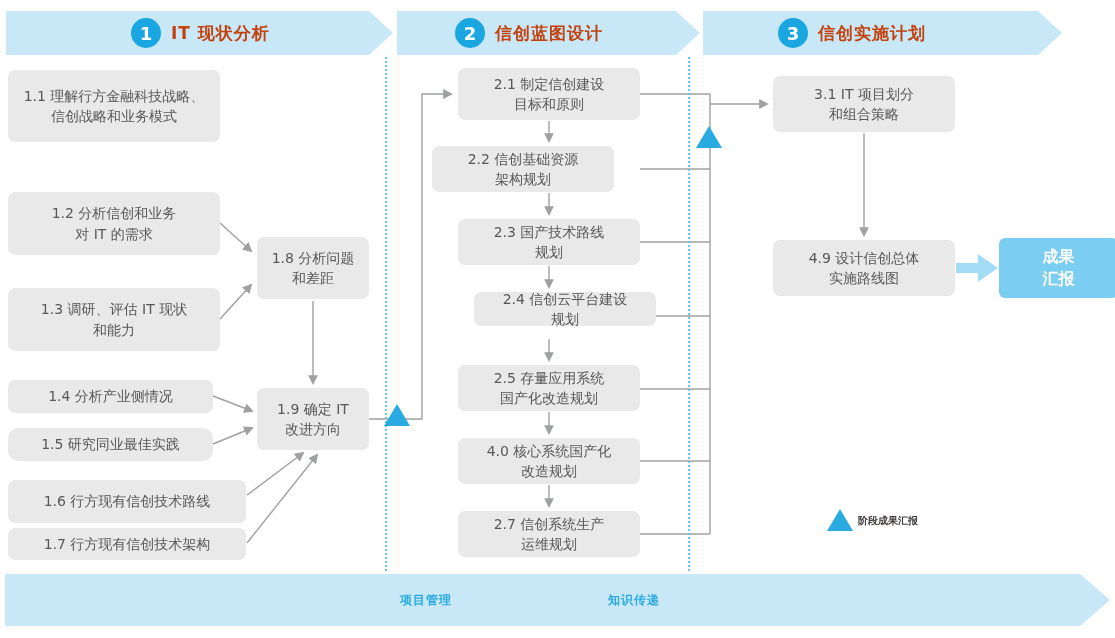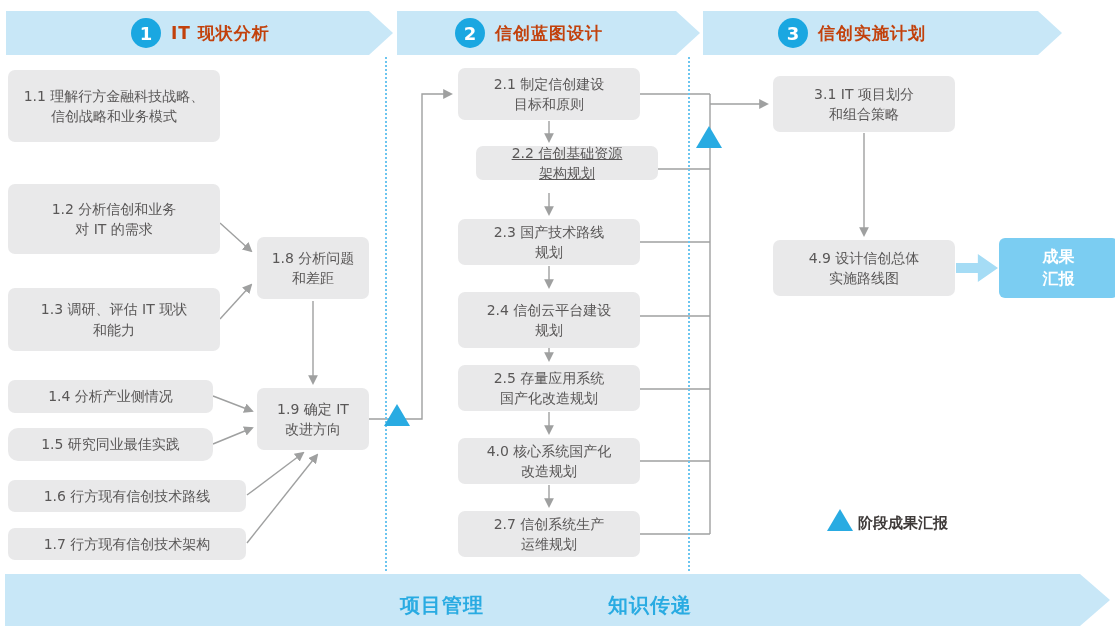--- a/index.html
+++ b/index.html
@@ -14,31 +14,31 @@
   .btitle { margin-left:10px; color:#c2410c; font-size:17px; font-weight:bold; letter-spacing:1px; }
 
   .box { position:absolute; background:#e9e9ea; border-radius:7px; color:#595757; font-size:14px; line-height:1.45;
          display:flex; align-items:center; justify-content:center; text-align:center; white-space:pre-line; }
 
   .vdots { position:absolute; top:57px; height:514px; width:0; border-left:2px dotted #6cc5ef; }
 
   .tri { position:absolute; width:0; height:0;
          border-left:13px solid transparent; border-right:13px solid transparent; border-bottom:22px solid #29abe2; }
 
-  .legend-label { position:absolute; left:858px; top:514px; color:#3e3a39; font-weight:bold; font-size:15px; }
+  .legend-label { position:absolute; left:858px; top:514px; color:#3e3a39; font-weight:bold; font-size:10px; }
 
   .result-arrow { position:absolute; left:956px; top:254px; width:42px; height:28px; background:#a5dcf5;
                   clip-path:polygon(0 32%, 52% 32%, 52% 0, 100% 50%, 52% 100%, 52% 68%, 0 68%); }
   .result-box { position:absolute; left:999px; top:238px; width:119px; height:60px; background:#7bcdf2; border-radius:6px;
                 color:#ffffff; font-size:16px; font-weight:bold; line-height:1.35; display:flex; align-items:center;
                 justify-content:center; text-align:center; white-space:pre-line; }
 
   .footer-banner { position:absolute; left:5px; top:574px; width:1105px; height:52px; background:#c8e7f7;
                    clip-path:polygon(0 0, calc(100% - 30px) 0, 100% 50%, calc(100% - 30px) 100%, 0 100%); }
-  .footer-label { position:absolute; top:592px; color:#29abe2; font-weight:bold; font-size:20px; letter-spacing:1px; }
+  .footer-label { position:absolute; top:592px; color:#29abe2; font-weight:bold; font-size:12px; letter-spacing:1px; }
 
   svg.connectors { position:absolute; left:0; top:0; pointer-events:none; }
 </style>
 </head>
 <body>
 
 <div class="stage">
 
   <div class="banner" style="left:6px; width:387px; padding-left:125px;">
     <span class="num">1</span>
@@ -89,40 +89,40 @@
     <g stroke="#9fa0a0" stroke-width="1.4" fill="none">
       <path d="M864,133 L864,235" marker-end="url(#arrow)"></path>
     </g>
   </svg>
 
   <div class="vdots" style="left:385px;"></div>
   <div class="vdots" style="left:688px;"></div>
 
   <div class="box" style="left:8px; top:70px; width:212px; height:72px;">1.1 理解行方金融科技战略、
 信创战略和业务模式</div>
-  <div class="box" style="left:8px; top:184px; width:212px; height:70px;">1.2 分析信创和业务
+  <div class="box" style="left:8px; top:192px; width:212px; height:63px;">1.2 分析信创和业务
 对 IT 的需求</div>
   <div class="box" style="left:8px; top:288px; width:212px; height:63px;">1.3 调研、评估 IT 现状
 和能力</div>
   <div class="box" style="left:8px; top:380px; width:205px; height:33px;">1.4 分析产业侧情况</div>
   <div class="box" style="left:8px; top:428px; width:205px; height:33px;border-radius:10px;">1.5 研究同业最佳实践</div>
-  <div class="box" style="left:8px; top:480px; width:238px; height:32px;">1.6 行方现有信创技术路线</div>
+  <div class="box" style="left:8px; top:480px; width:238px; height:43px;">1.6 行方现有信创技术路线</div>
   <div class="box" style="left:8px; top:528px; width:238px; height:32px;">1.7 行方现有信创技术架构</div>
   <div class="box" style="left:257px; top:237px; width:112px; height:62px;">1.8 分析问题
 和差距</div>
   <div class="box" style="left:257px; top:388px; width:112px; height:62px;">1.9 确定 IT
 改进方向</div>
 
   <div class="box" style="left:458px; top:68px; width:182px; height:52px;">2.1 制定信创建设
 目标和原则</div>
-  <div class="box" style="left:476px; top:146px; width:182px; height:34px;text-decoration:underline;">2.2 信创基础资源
+  <div class="box" style="left:432px; top:146px; width:182px; height:46px;">2.2 信创基础资源
 架构规划</div>
   <div class="box" style="left:458px; top:219px; width:182px; height:46px;">2.3 国产技术路线
 规划</div>
-  <div class="box" style="left:458px; top:292px; width:182px; height:56px;border-radius:7px;">2.4 信创云平台建设
+  <div class="box" style="left:474px; top:292px; width:182px; height:34px;border-radius:7px;">2.4 信创云平台建设
 规划</div>
   <div class="box" style="left:458px; top:365px; width:182px; height:46px;">2.5 存量应用系统
 国产化改造规划</div>
   <div class="box" style="left:458px; top:438px; width:182px; height:46px;">4.0 核心系统国产化
 改造规划</div>
   <div class="box" style="left:458px; top:511px; width:182px; height:46px;">2.7 信创系统生产
 运维规划</div>
 
   <div class="box" style="left:773px; top:76px; width:182px; height:56px;">3.1 IT 项目划分
 和组合策略</div>

